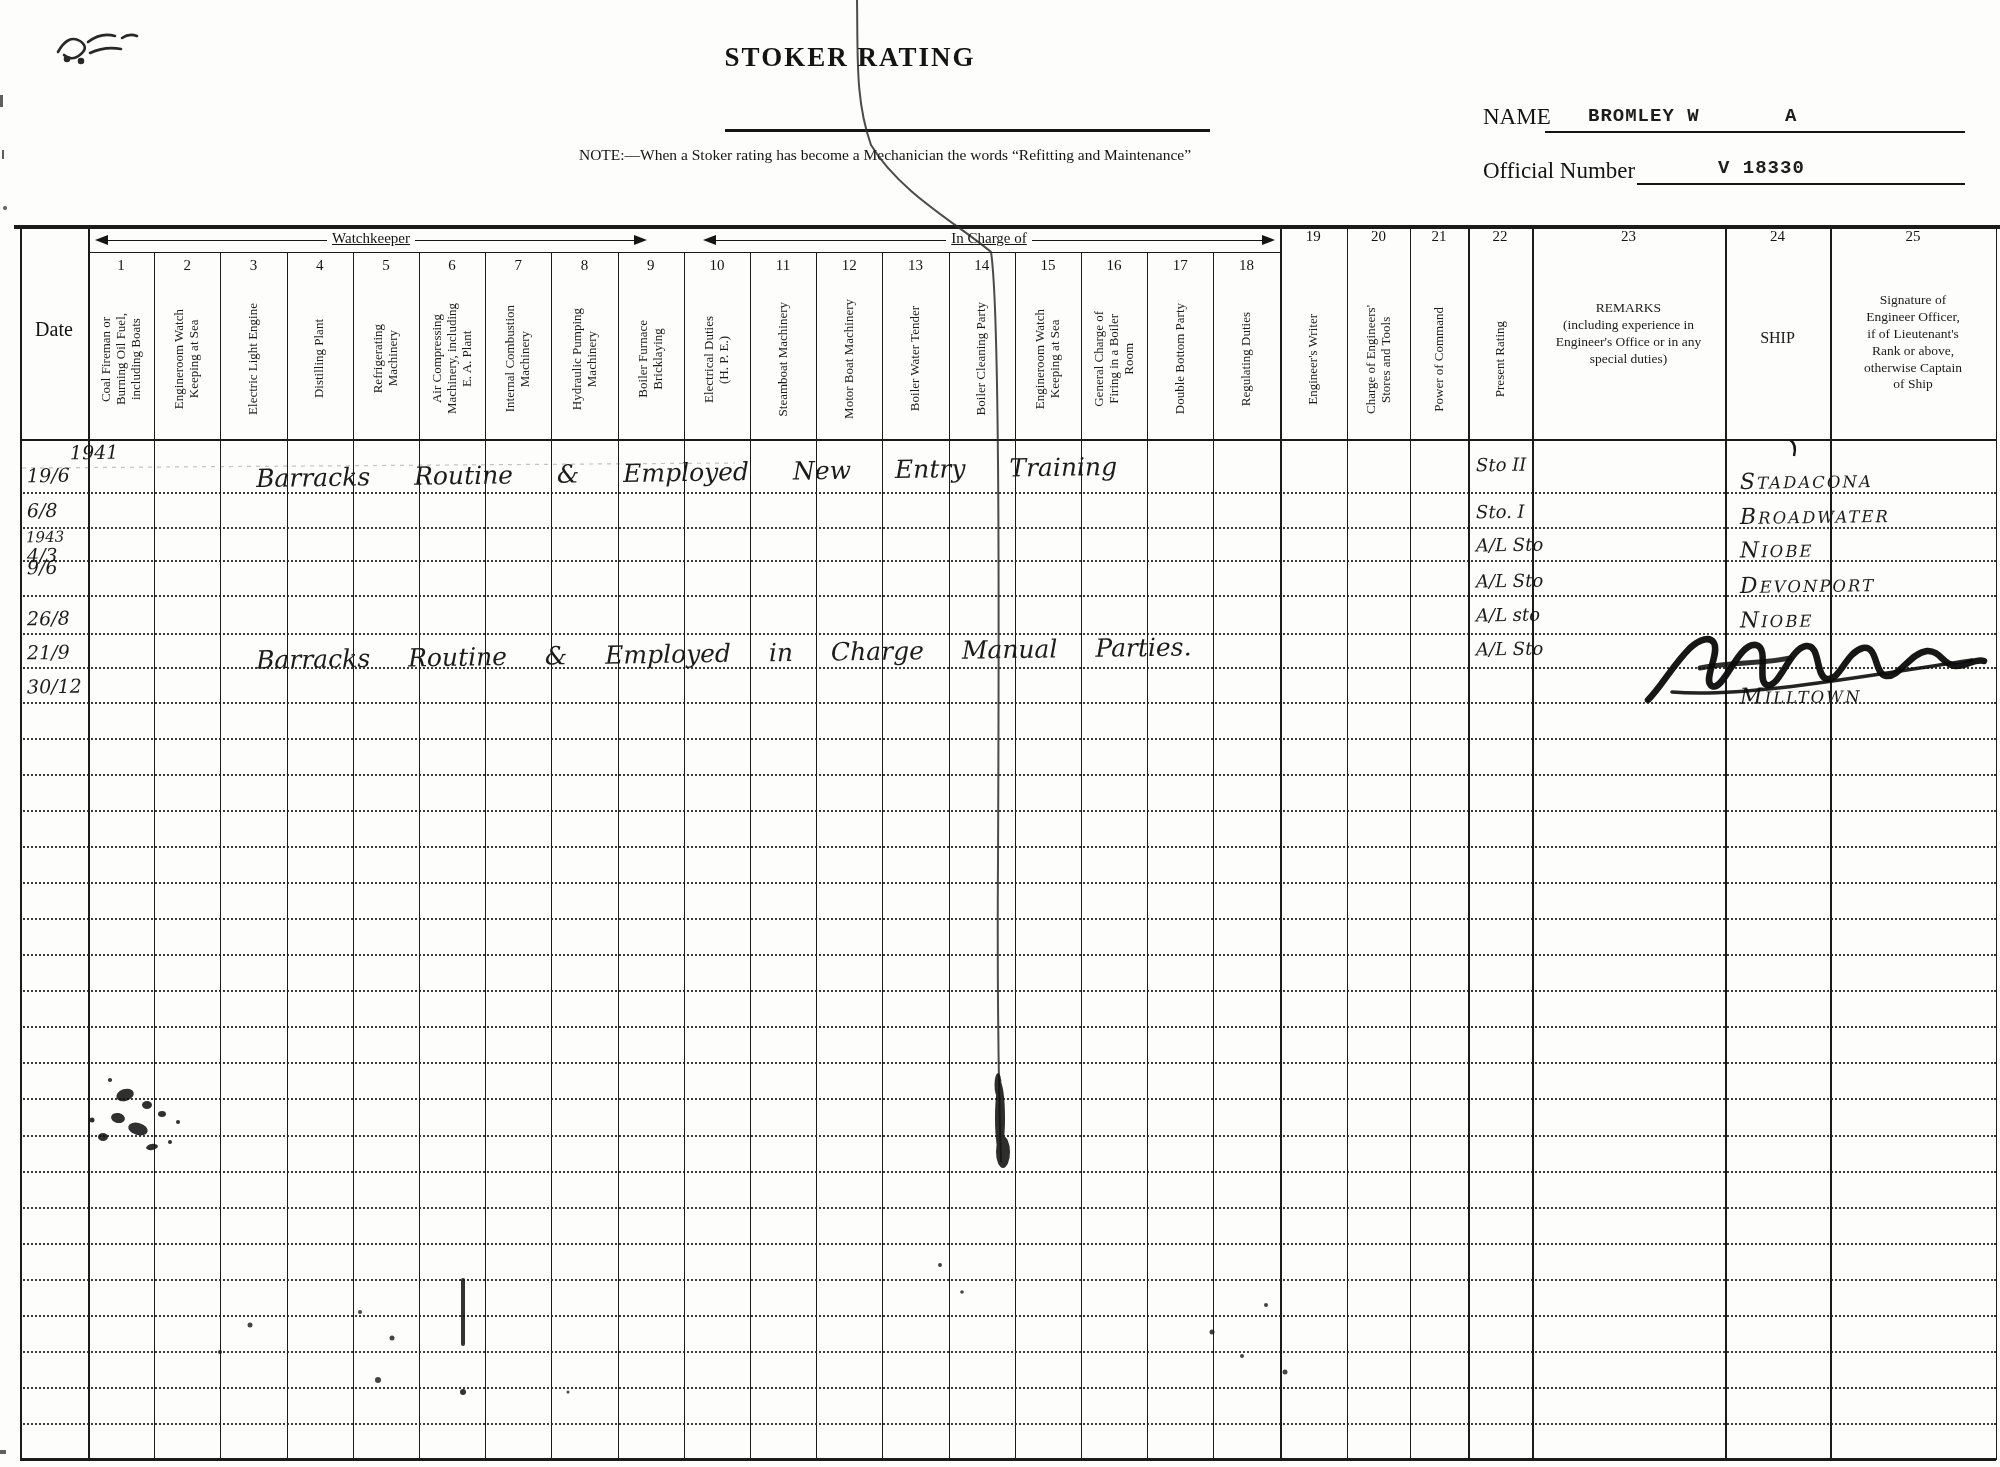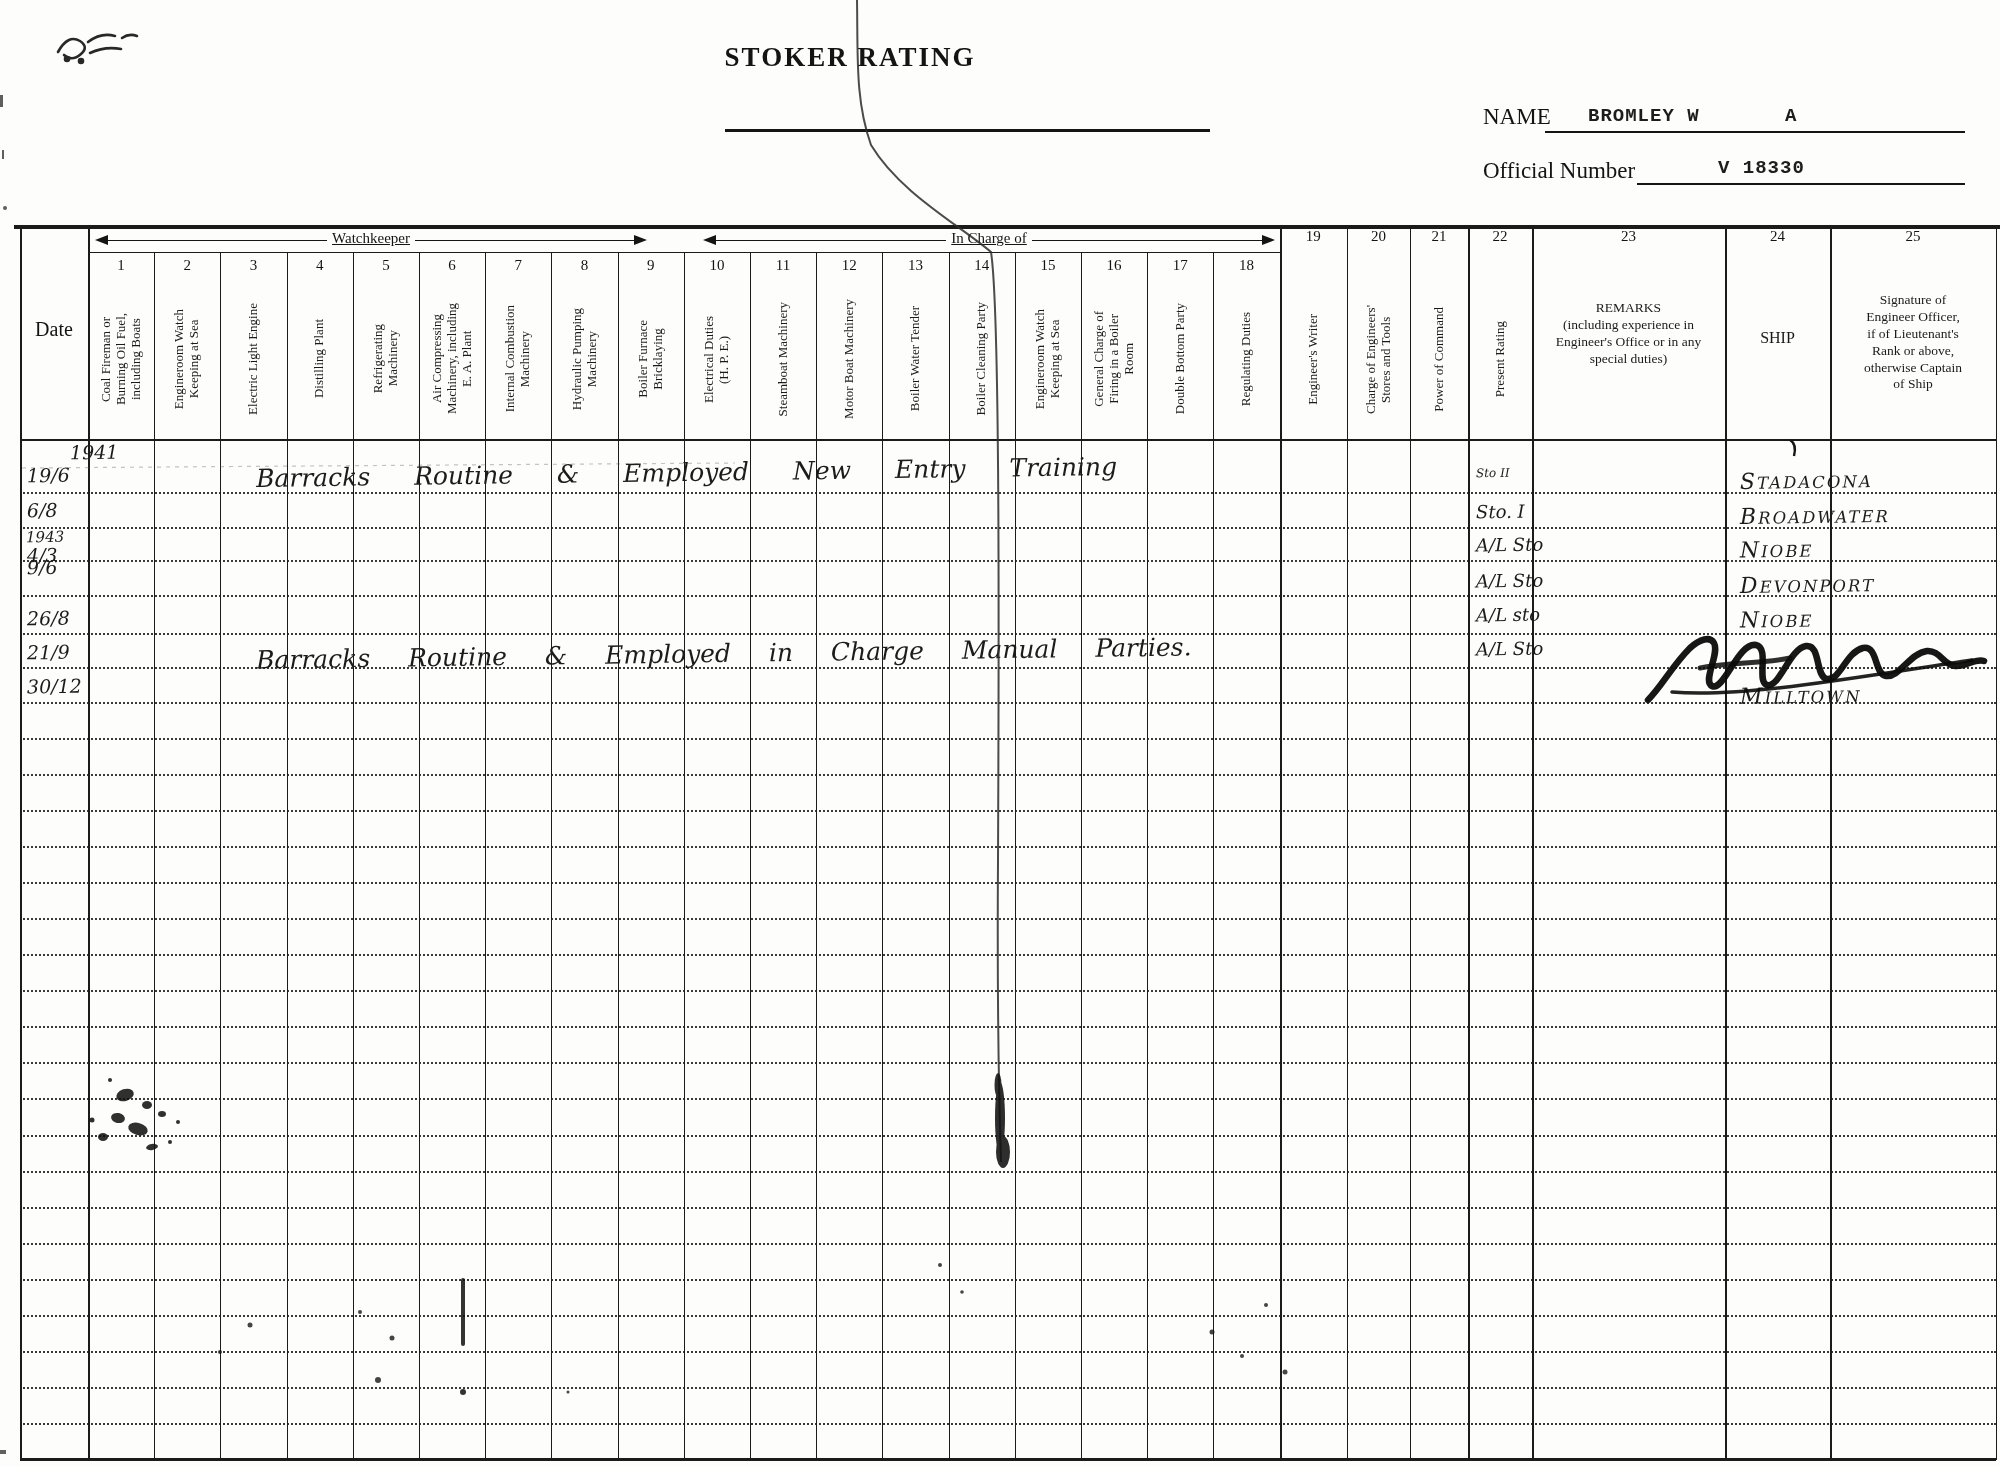--- a/index.html
+++ b/index.html
@@ -41,20 +41,21 @@
   svg.overlay{position:absolute;left:0;top:0;pointer-events:none;}
 </style>
 </head>
 <body>
 
 <div id="page">
 
 
   <div class="abs ctr print b" style="left:620px;top:42px;width:460px;font-size:27px;letter-spacing:2px;">STOKER RATING</div>
   <div class="rule" style="left:725px;top:129px;width:485px;height:3px;"></div>
+  <div class="abs ctr print" style="left:440px;top:146px;width:890px;font-size:15.5px;">NOTE:—When a Stoker rating has become a Mechanician the words “Refitting and Maintenance”</div>
 
   <div class="abs print" style="left:1483px;top:104px;font-size:23px;">NAME</div>
   <div class="rule" style="left:1545px;top:131px;width:420px;height:2px;"></div>
   <div class="abs type" style="left:1588px;top:105px;font-size:19px;">BROMLEY W</div>
   <div class="abs type" style="left:1785px;top:105px;font-size:19px;">A</div>
   <div class="abs print" style="left:1483px;top:158px;font-size:23px;">Official Number</div>
   <div class="rule" style="left:1637px;top:183px;width:328px;height:2px;"></div>
   <div class="abs type" style="left:1718px;top:157px;font-size:19px;">V 18330</div>
 
   <div class="harrow print" style="left:95px;top:230px;width:552px;">
@@ -245,21 +246,21 @@
       <div class="colnum print" style="left: 1830px; top: 228px; width: 166px;">25</div>
       <div class="hhead print" style="left: 1832px; top: 292px; width: 162px; font-size: 13.5px;">Signature of
 Engineer Officer,
 if of Lieutenant's
 Rank or above,
 otherwise Captain
 of Ship</div>
       <div class="abs hw" style="left: 26px; top: 441px; font-size: 19px; margin-left: 44px;">1941</div>
       <div class="abs hw" style="left: 27px; top: 464px; font-size: 19px;">19/6</div>
       <div class="abs hw" style="left: 256px; top: 458px; font-size: 25px; word-spacing: 36px;">Barracks Routine &amp; Employed New Entry Training</div>
-      <div class="abs hw" style="left: 1476px; top: 466px; font-size: 12px;">Sto II</div>
+      <div class="abs hw" style="left: 1476px; top: 454px; font-size: 18px;">Sto II</div>
       <div class="abs hw hw-ship" style="left: 1740px; top: 468px;">STADACONA</div>
       <div class="abs hw" style="left: 27px; top: 499px; font-size: 19px;">6/8</div>
       <div class="abs hw" style="left: 1476px; top: 501px; font-size: 18px;">Sto. I</div>
       <div class="abs hw hw-ship" style="left: 1740px; top: 503px;">BROADWATER</div>
       <div class="abs hw" style="left: 26px; top: 528px; font-size: 15px;">1943</div>
       <div class="abs hw" style="left: 27px; top: 544px; font-size: 19px;">4/3</div>
       <div class="abs hw" style="left: 1476px; top: 534px; font-size: 18px;">A/L Sto</div>
       <div class="abs hw hw-ship" style="left: 1740px; top: 537px;">NIOBE</div>
       <div class="abs hw" style="left: 27px; top: 556px; font-size: 19px;">9/6</div>
       <div class="abs hw" style="left: 1476px; top: 570px; font-size: 18px;">A/L Sto</div>

